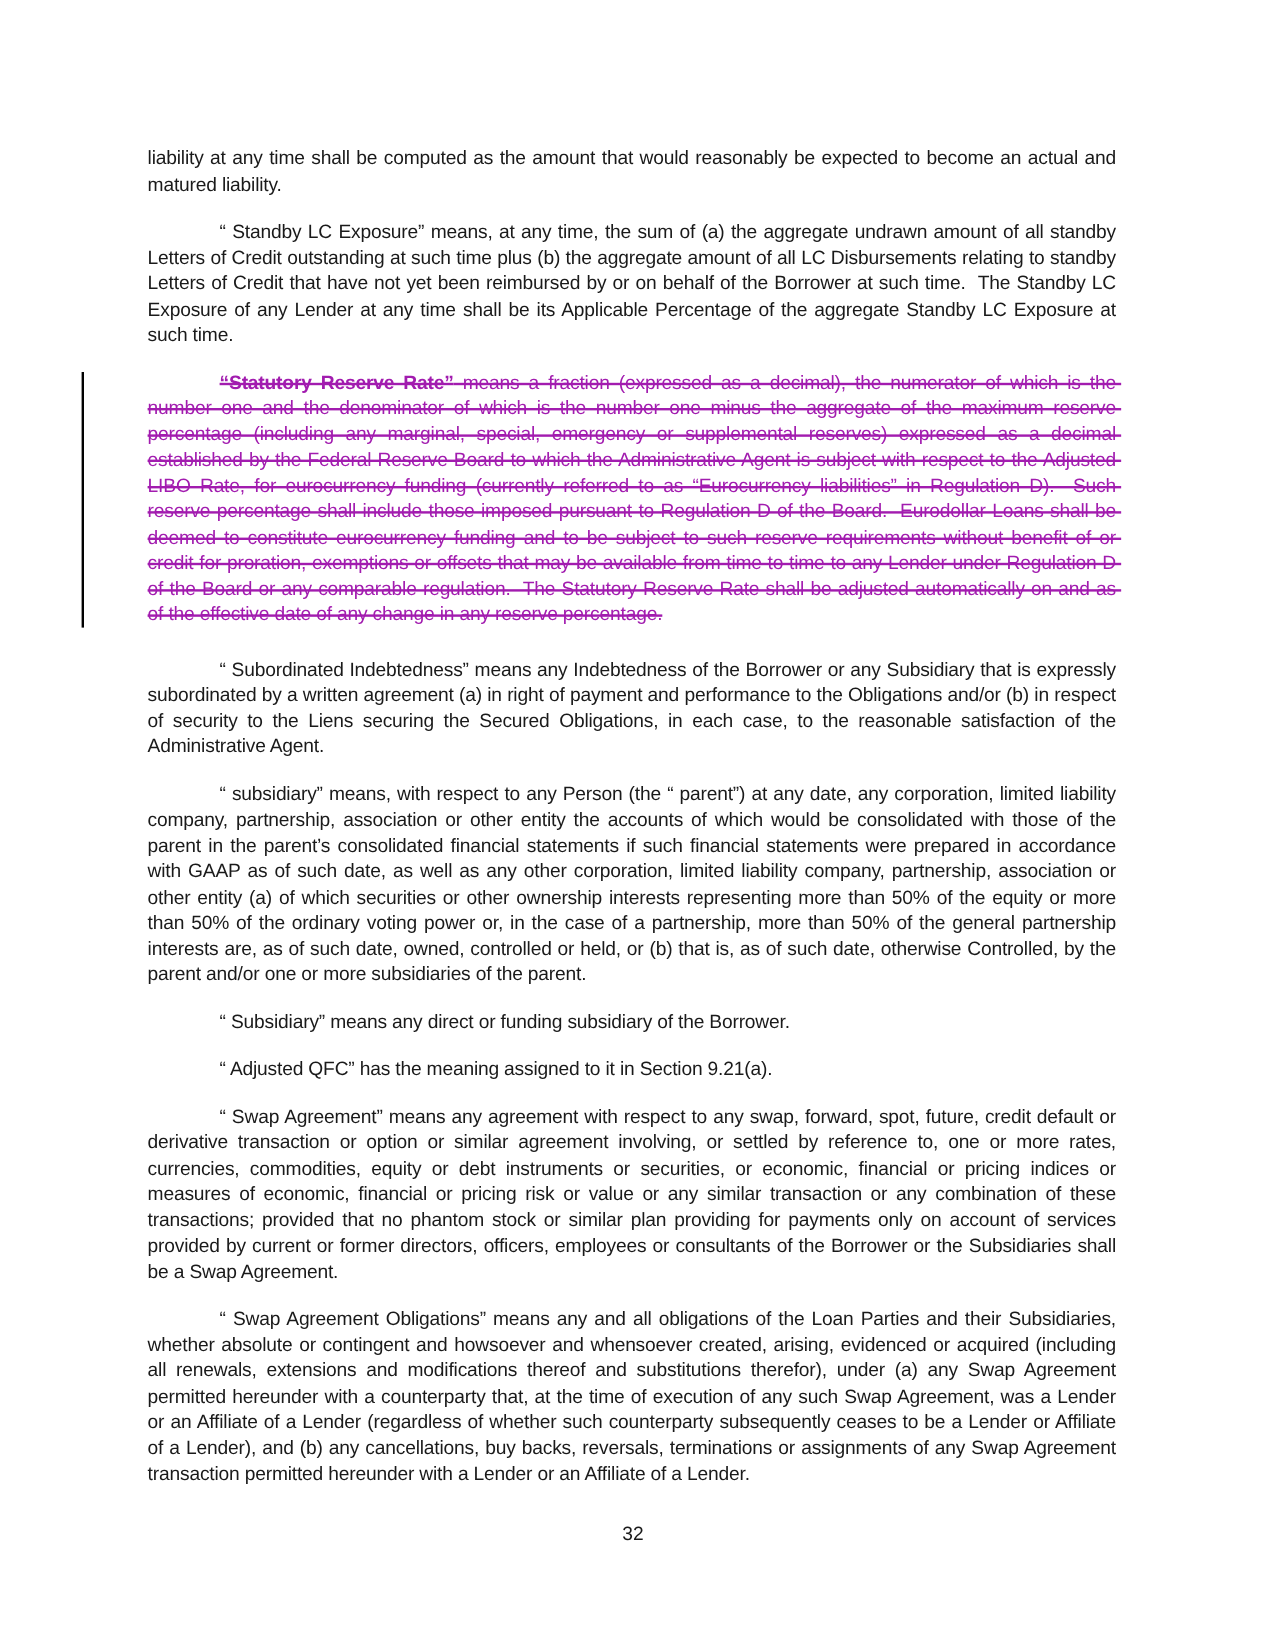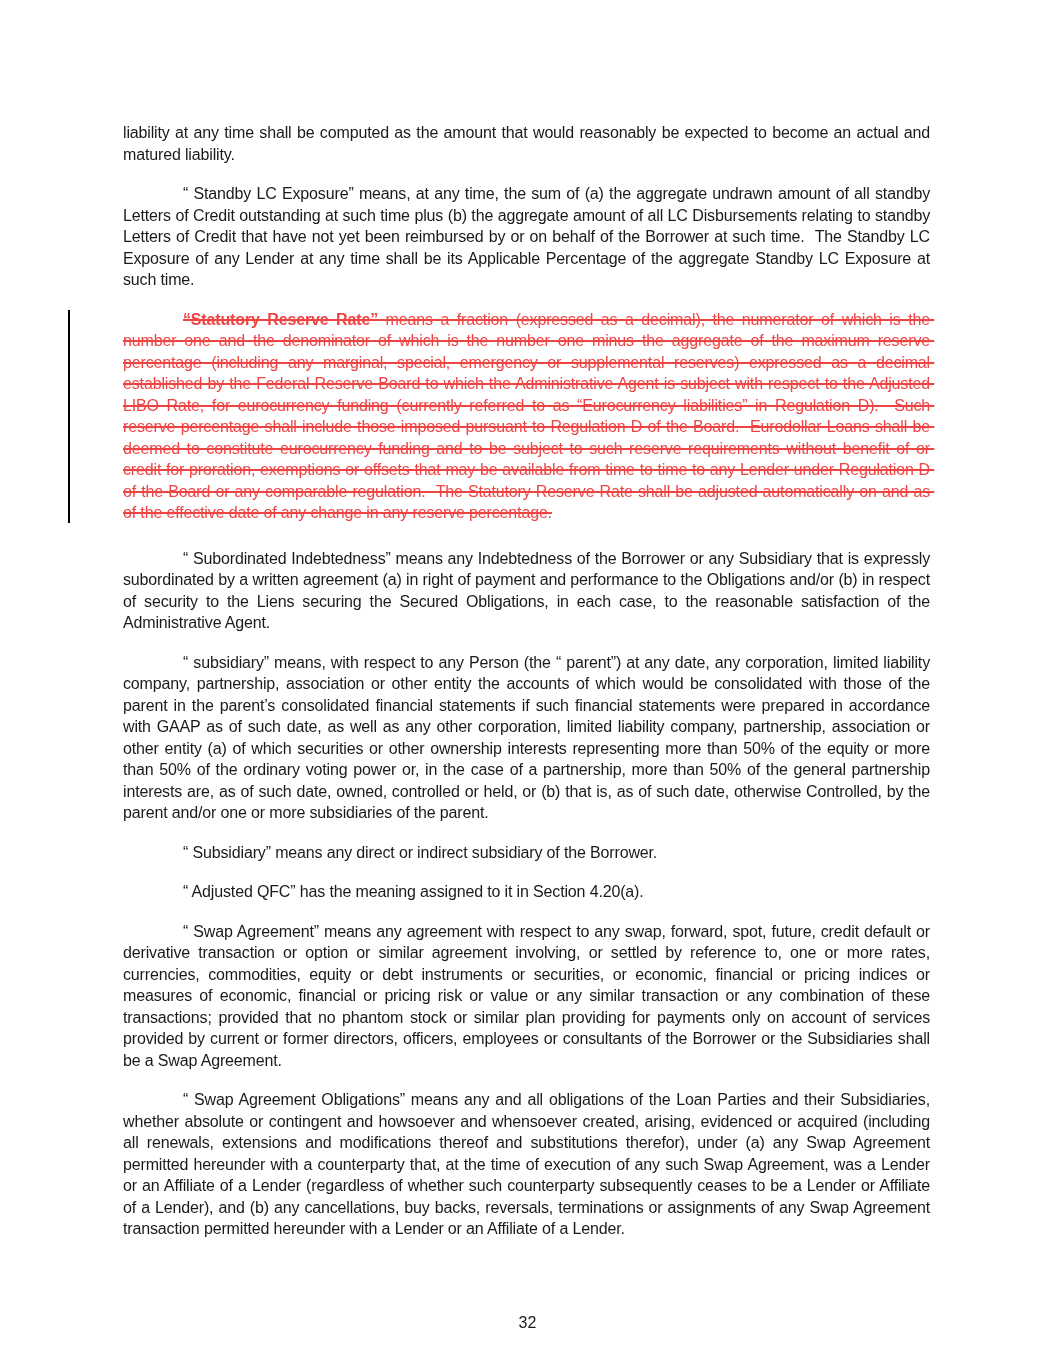--- a/index.html
+++ b/index.html
@@ -32,62 +32,61 @@
   }
   .para.indent {
     text-indent: 60px;
   }
   .u {
   }
   .b {
     font-weight: bold;
   }
   .deleted {
-    color: #ef4444;
+    color: #a21caf;
     text-decoration: line-through;
     text-decoration-thickness: 1.5px;
     margin-bottom: 24px;
   }
   .change-bar {
     position: absolute;
     left: -55px;
     top: 1px;
     width: 2px;
     height: calc(100% - 2px);
     background: #000000;
   }
   .page-number {
     position: absolute;
     top: 1270px;
     left: 0;
     width: 1055px;
     text-align: center;
     font-size: 16px;
     color: #1a1a1a;
-    margin-top: 44px;
   }
 </style>
 </head>
 <body>
 
 <div class="page">
 
   <div class="para"><span>liability at any time shall be computed as the amount that would reasonably be expected to become an actual and matured liability.</span></div>
 
   <div class="para indent"><span>“ Standby LC Exposure” means, at any time, the sum of (a) the aggregate undrawn amount of all standby Letters of Credit outstanding at such time </span><span class="u">plus</span><span> (b) the aggregate amount of all LC Disbursements relating to standby Letters of Credit that have not yet been reimbursed by or on behalf of the Borrower at such time.  The Standby LC Exposure of any Lender at any time shall be its Applicable Percentage of the aggregate Standby LC Exposure at such time.</span></div>
 
   <div class="para indent deleted"><span class="change-bar"></span><span class="b">“Statutory Reserve Rate”</span><span> means a fraction (expressed as a decimal), the numerator of which is the number one and the denominator of which is the number one minus the aggregate of the maximum reserve percentage (including any marginal, special, emergency or supplemental reserves) expressed as a decimal established by the Federal Reserve Board to which the Administrative Agent is subject with respect to the Adjusted LIBO Rate, for eurocurrency funding (currently referred to as “Eurocurrency liabilities” in Regulation D).  Such reserve percentage shall include those imposed pursuant to Regulation D of the Board.  Eurodollar Loans shall be deemed to constitute eurocurrency funding and to be subject to such reserve requirements without benefit of or credit for proration, exemptions or offsets that may be available from time to time to any Lender under Regulation D of the Board or any comparable regulation.  The Statutory Reserve Rate shall be adjusted automatically on and as of the effective date of any change in any reserve percentage.</span></div>
 
   <div class="para indent"><span>“ Subordinated Indebtedness” means any Indebtedness of the Borrower or any Subsidiary that is expressly subordinated by a written agreement (a) in right of payment and performance to the Obligations and/or (b) in respect of security to the Liens securing the Secured Obligations, in each case, to the reasonable satisfaction of the Administrative Agent.</span></div>
 
   <div class="para indent"><span>“ subsidiary” means, with respect to any Person (the “ parent”) at any date, any corporation, limited liability company, partnership, association or other entity the accounts of which would be consolidated with those of the parent in the parent’s consolidated financial statements if such financial statements were prepared in accordance with GAAP as of such date, as well as any other corporation, limited liability company, partnership, association or other entity (a) of which securities or other ownership interests representing more than 50% of the equity or more than 50% of the ordinary voting power or, in the case of a partnership, more than 50% of the general partnership interests are, as of such date, owned, controlled or held, or (b) that is, as of such date, otherwise Controlled, by the parent and/or one or more subsidiaries of the parent.</span></div>
 
-  <div class="para indent"><span>“ Subsidiary” means any direct or indirect subsidiary of the Borrower.</span></div>
+  <div class="para indent"><span>“ Subsidiary” means any direct or funding subsidiary of the Borrower.</span></div>
 
-  <div class="para indent"><span>“ Adjusted QFC” has the meaning assigned to it in </span><span class="u">Section 4.20(a)</span><span>.</span></div>
+  <div class="para indent"><span>“ Adjusted QFC” has the meaning assigned to it in </span><span class="u">Section 9.21(a)</span><span>.</span></div>
 
   <div class="para indent"><span>“ Swap Agreement” means any agreement with respect to any swap, forward, spot, future, credit default or derivative transaction or option or similar agreement involving, or settled by reference to, one or more rates, currencies, commodities, equity or debt instruments or securities, or economic, financial or pricing indices or measures of economic, financial or pricing risk or value or any similar transaction or any combination of these transactions; </span><span class="u">provided</span><span> that no phantom stock or similar plan providing for payments only on account of services provided by current or former directors, officers, employees or consultants of the Borrower or the Subsidiaries shall be a Swap Agreement.</span></div>
 
   <div class="para indent"><span>“ Swap Agreement Obligations” means any and all obligations of the Loan Parties and their Subsidiaries, whether absolute or contingent and howsoever and whensoever created, arising, evidenced or acquired (including all renewals, extensions and modifications thereof and substitutions therefor), under (a) any Swap Agreement permitted hereunder with a counterparty that, at the time of execution of any such Swap Agreement, was a Lender or an Affiliate of a Lender (regardless of whether such counterparty subsequently ceases to be a Lender or Affiliate of a Lender), and (b) any cancellations, buy backs, reversals, terminations or assignments of any Swap Agreement transaction permitted hereunder with a Lender or an Affiliate of a Lender.</span></div>
 
 </div>
 
 <div class="page-number">32</div>
 
 </body></html>

